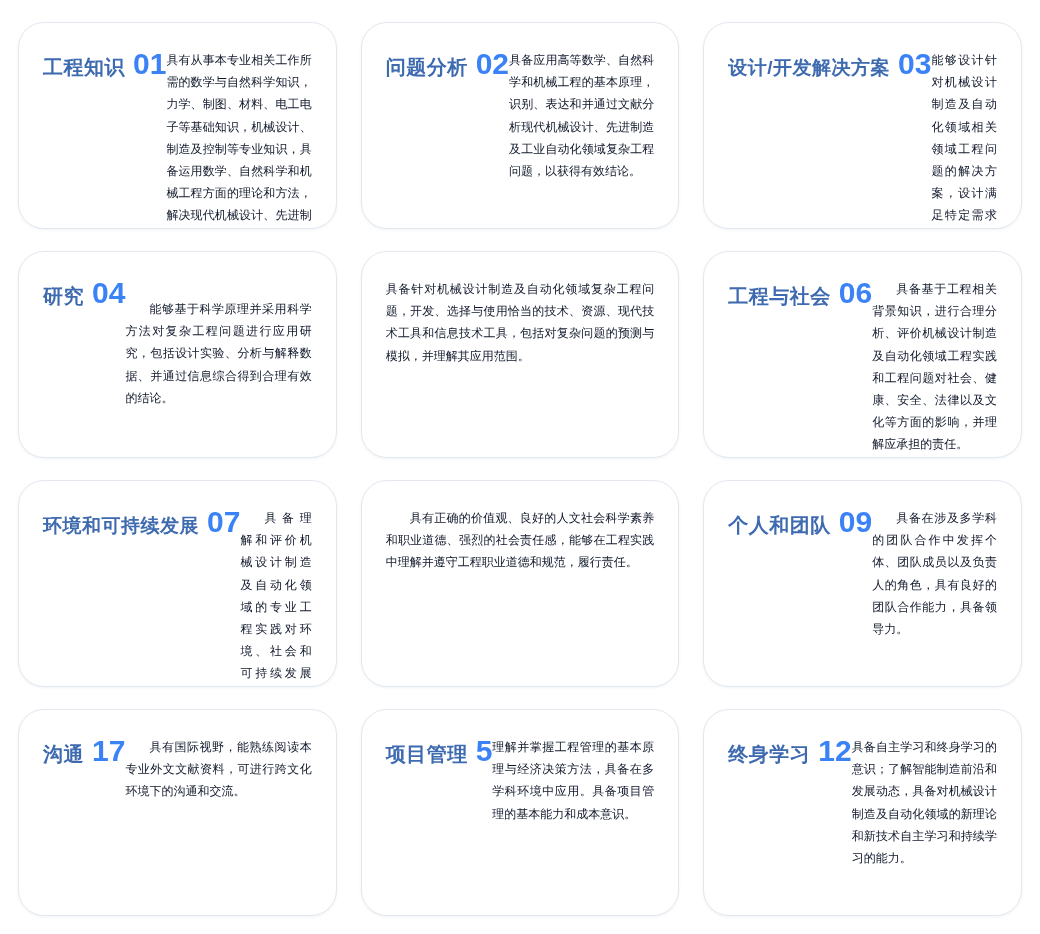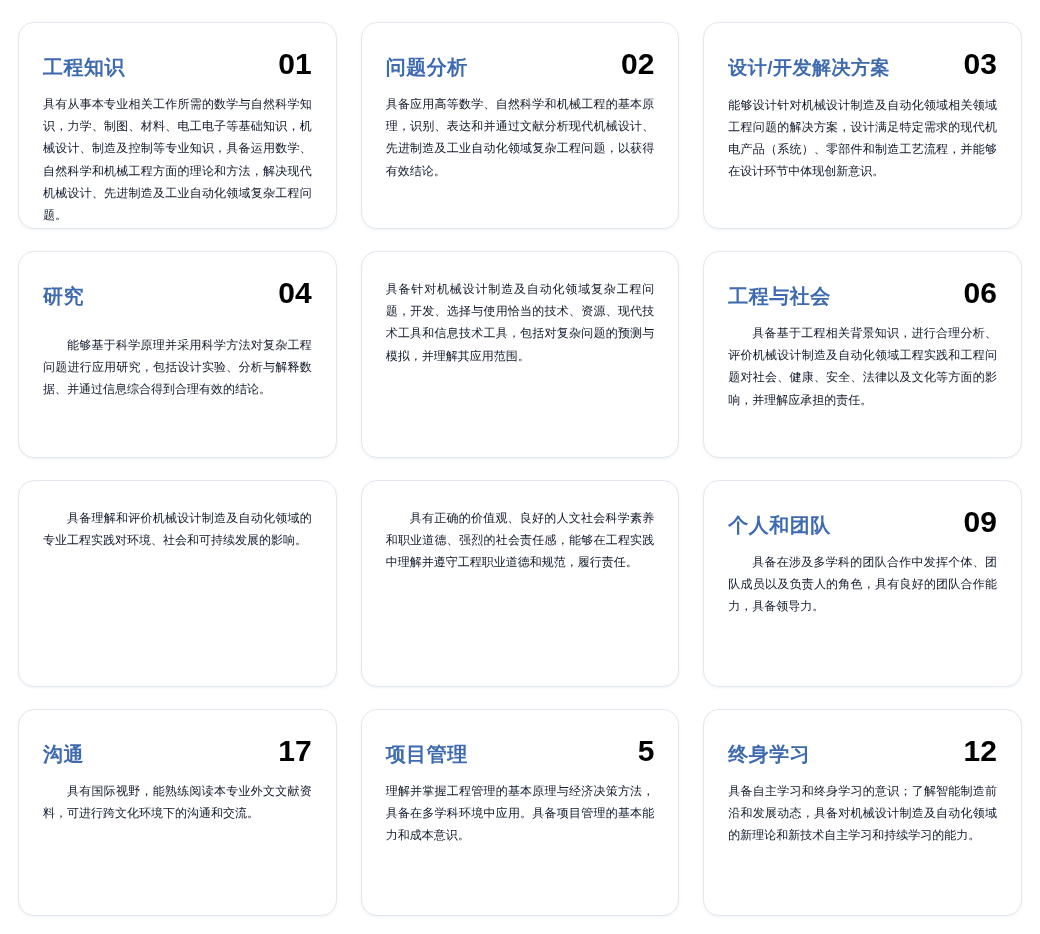--- a/index.html
+++ b/index.html
@@ -22,25 +22,25 @@
     grid-template-columns: repeat(3, 1fr);
     grid-template-rows: repeat(4, 1fr);
     column-gap: 24px;
     row-gap: 22px;
   }
   .card {
     box-sizing: border-box;
     position: relative;
     background: #ffffff;
     border: 1.5px solid #e3e8ef;
-    border-radius: 16px;
+    border-radius: 26px;
     box-shadow: 0 1px 3px rgba(60, 80, 120, 0.07);
     padding: 26px 24px 20px 24px;
     display: flex;
-    flex-direction: column;
+    flex-direction: row;
     overflow: hidden;
   }
   .card-head {
     display: flex;
     align-items: baseline;
     justify-content: space-between;
     gap: 8px;
     margin-bottom: 14px;
   }
   .card-title {
@@ -51,36 +51,36 @@
     line-height: 1.2;
     white-space: nowrap;
   }
   .card-title.small {
     font-size: 19px;
     text-align: center;
   }
   .card-num {
     font-size: 30px;
     font-weight: bold;
-    color: #000000;
+    color: #3b82f6;
     line-height: 1;
     letter-spacing: 0px;
   }
   .card-body {
     font-size: 12px;
     line-height: 1.85;
     color: #0f172a;
     text-align: justify;
     text-justify: inter-ideograph;
   }
   .card-body.indent {
     text-indent: 2em;
   }
   .card.v-center .card-body {
-    margin-top: 12px;
+    margin-top: 20px;
   }
 </style>
 </head>
 <body>
 
 <div class="grid">
 
   <div class="card">
     <div class="card-head">
       <div class="card-title">工程知识</div>
@@ -119,20 +119,24 @@
 
   <div class="card">
     <div class="card-head">
       <div class="card-title">工程与社会</div>
       <div class="card-num">06</div>
     </div>
     <div class="card-body indent">具备基于工程相关背景知识，进行合理分析、评价机械设计制造及自动化领域工程实践和工程问题对社会、健康、安全、法律以及文化等方面的影响，并理解应承担的责任。</div>
   </div>
 
   <div class="card">
+    <div class="card-head">
+      <div class="card-title small">环境和可持续发展</div>
+      <div class="card-num">07</div>
+    </div>
     <div class="card-body indent">具备理解和评价机械设计制造及自动化领域的专业工程实践对环境、社会和可持续发展的影响。</div>
   </div>
 
   <div class="card">
     <div class="card-body indent">具有正确的价值观、良好的人文社会科学素养和职业道德、强烈的社会责任感，能够在工程实践中理解并遵守工程职业道德和规范，履行责任。</div>
   </div>
 
   <div class="card">
     <div class="card-head">
       <div class="card-title">个人和团队</div>

